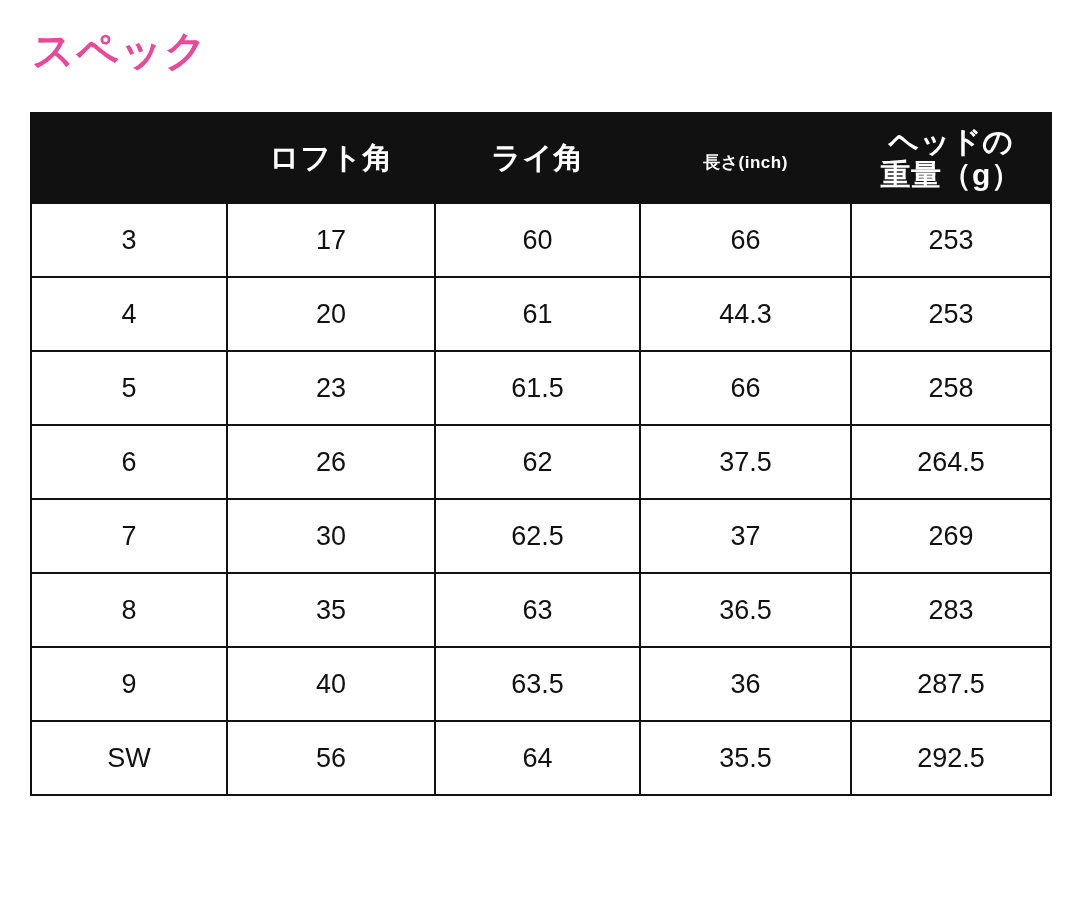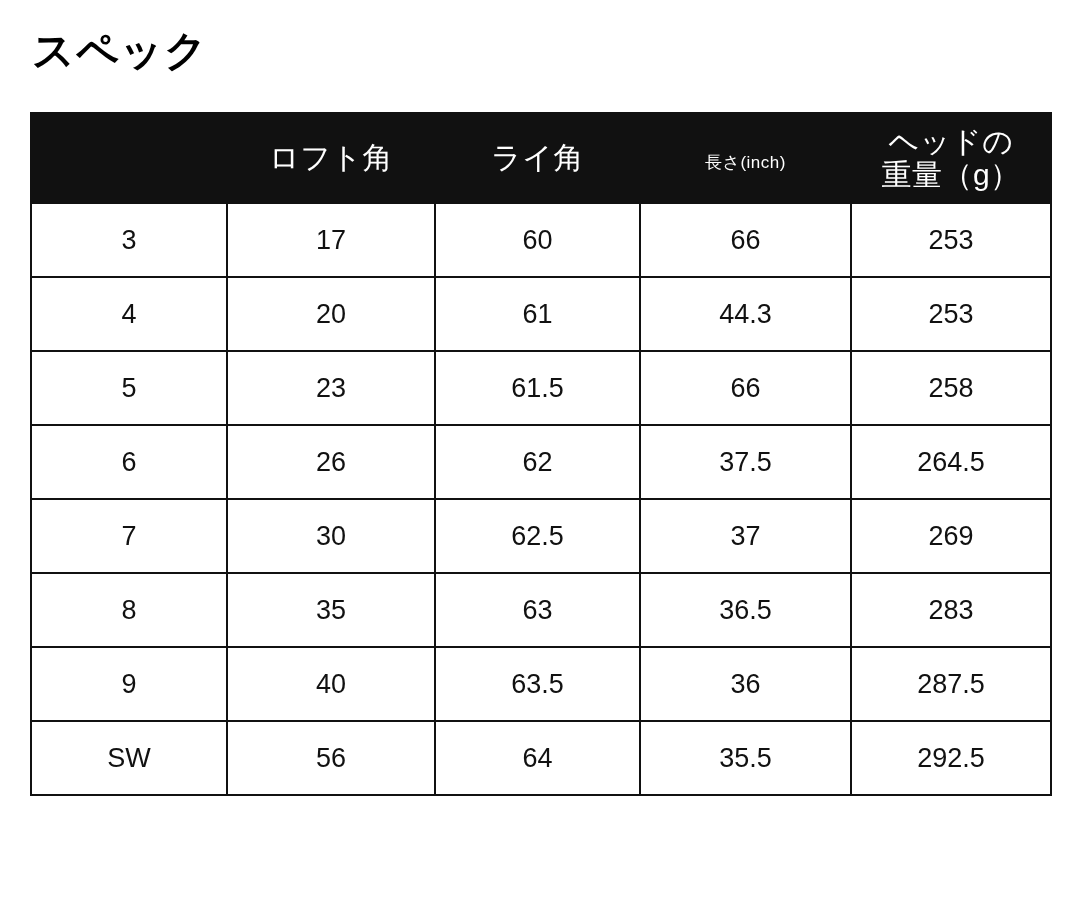--- a/index.html
+++ b/index.html
@@ -22,21 +22,21 @@
     padding: 0;
   }
   .page-title {
     position: absolute;
     left: 32px;
     top: 26px;
     font-size: 42px;
     font-weight: bold;
     letter-spacing: 1px;
     line-height: 1.2;
-    color: #000000;
+    color: #ec4899;
   }
   .spec-table-wrap {
     position: absolute;
     left: 30px;
     top: 112px;
     width: 1020px;
   }
   table.spec-table {
     border-collapse: collapse;
     width: 1020px;
@@ -48,21 +48,21 @@
     text-align: center;
     vertical-align: middle;
     font-size: 27px;
     color: #111111;
     font-weight: normal;
     padding: 0;
   }
   table.spec-table thead th {
     background: #111111;
     color: #ffffff;
-    font-weight: normal;
+    font-weight: bold;
     height: 88px;
     font-size: 30px;
     line-height: 1.12;
     letter-spacing: 0.5px;
   }
   table.spec-table thead th.col-first {
     background: #111111;
     border-right: 2px solid #111111;
   }
   table.spec-table tbody td {

